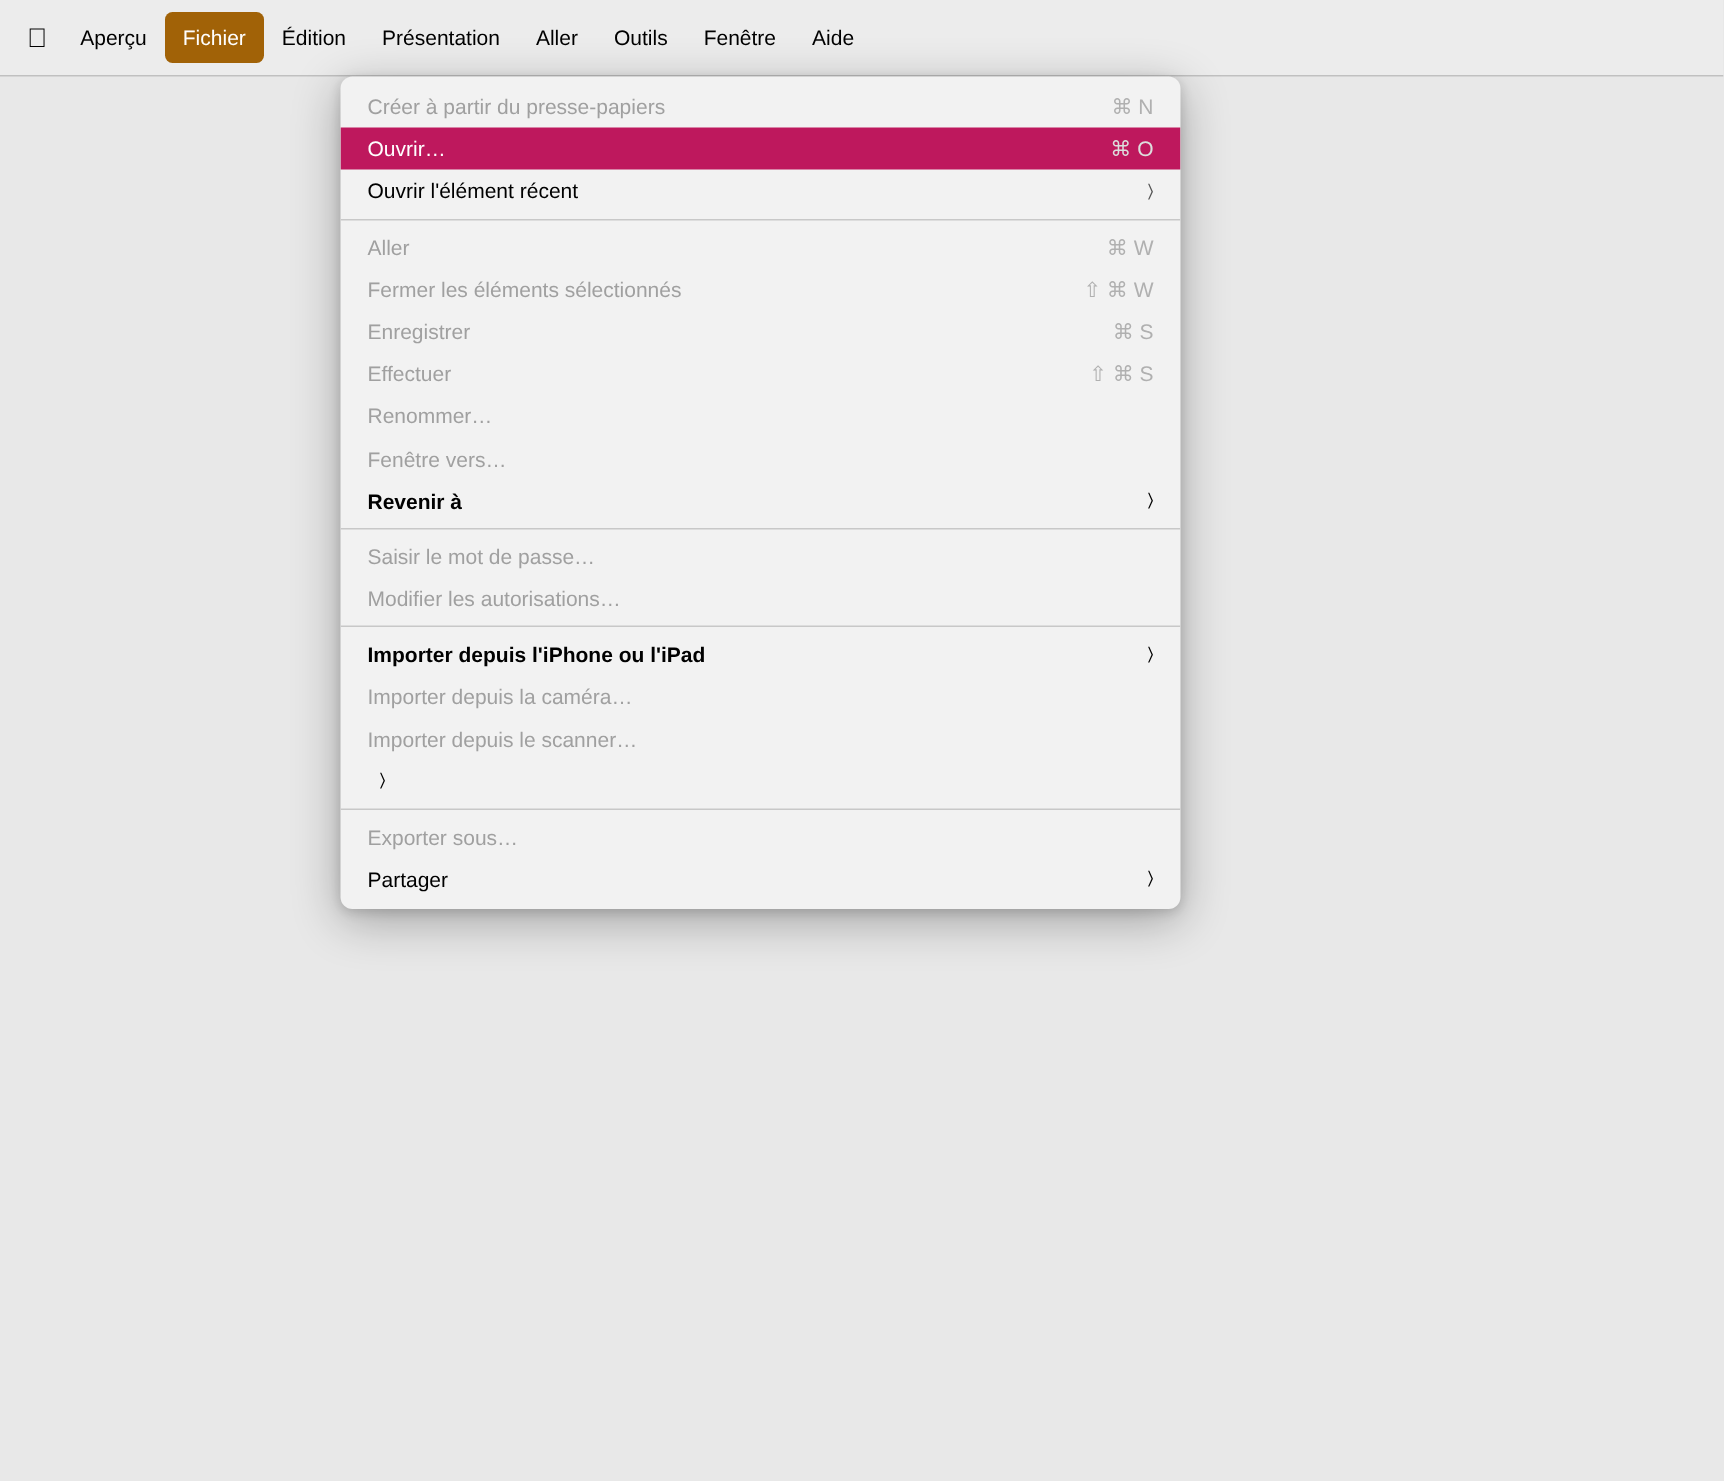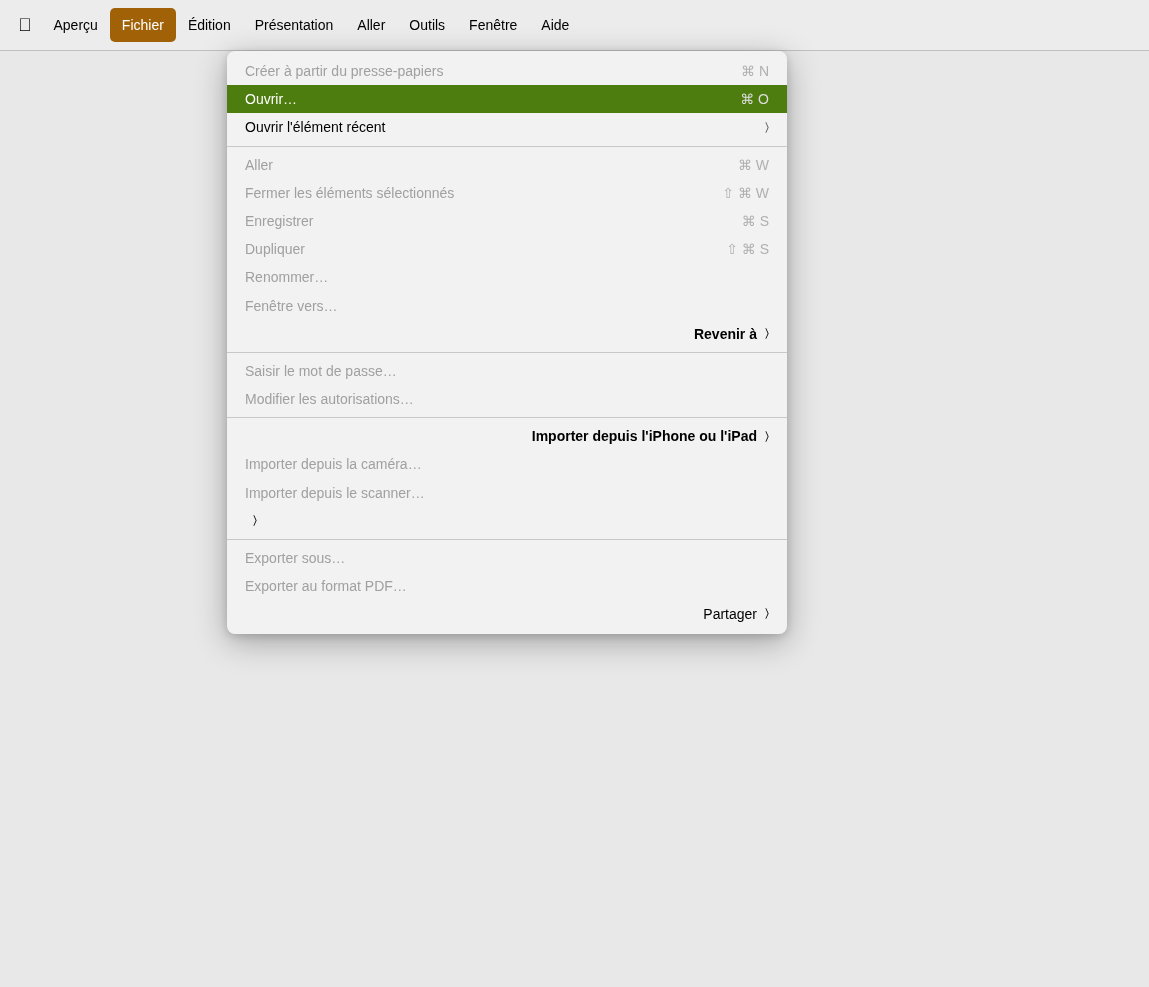--- a/index.html
+++ b/index.html
@@ -74,31 +74,30 @@
       justify-content: space-between;
       padding: 5px 18px;
       font-size: 14px;
       color: #000;
       cursor: default;
       min-height: 28px;
       line-height: 1.3;
     }
 
     .menu-item.highlighted {
-      background: #4d7c0f;
+      background: #be185d;
       color: #fff;
     }
 
     .menu-item.disabled {
       color: #a0a0a0;
     }
 
     .menu-item.bold .item-label {
       font-weight: 700;
-      text-align: right;
     }
 
     .item-label {
       flex: 1;
     }
 
     .item-shortcut {
       color: #555;
       font-size: 14px;
       margin-left: 20px;
@@ -175,21 +174,21 @@
       <span class="item-label">Fermer les éléments sélectionnés</span>
       <span class="item-shortcut">⇧ ⌘ W</span>
     </div>
 
     <div class="menu-item disabled">
       <span class="item-label">Enregistrer</span>
       <span class="item-shortcut">⌘ S</span>
     </div>
 
     <div class="menu-item disabled">
-      <span class="item-label">Dupliquer</span>
+      <span class="item-label">Effectuer</span>
       <span class="item-shortcut">⇧ ⌘ S</span>
     </div>
 
     <div class="menu-item disabled">
       <span class="item-label">Renommer…</span>
     </div>
 
     <div class="menu-item disabled">
       <span class="item-label">Fenêtre vers…</span>
     </div>
@@ -227,23 +226,20 @@
     <div class="menu-item bold">
       <span class="item-arrow">〉</span>
     </div>
 
     <div class="menu-separator"></div>
 
     <div class="menu-item disabled">
       <span class="item-label">Exporter sous…</span>
     </div>
 
-    <div class="menu-item disabled">
-      <span class="item-label">Exporter au format PDF…</span>
-    </div>
 
     <div class="menu-item bold">
       <span class="item-label" style="font-weight:400;">Partager</span>
       <span class="item-arrow">〉</span>
     </div>
 
   </div>
 </div>
 
 </body></html>

